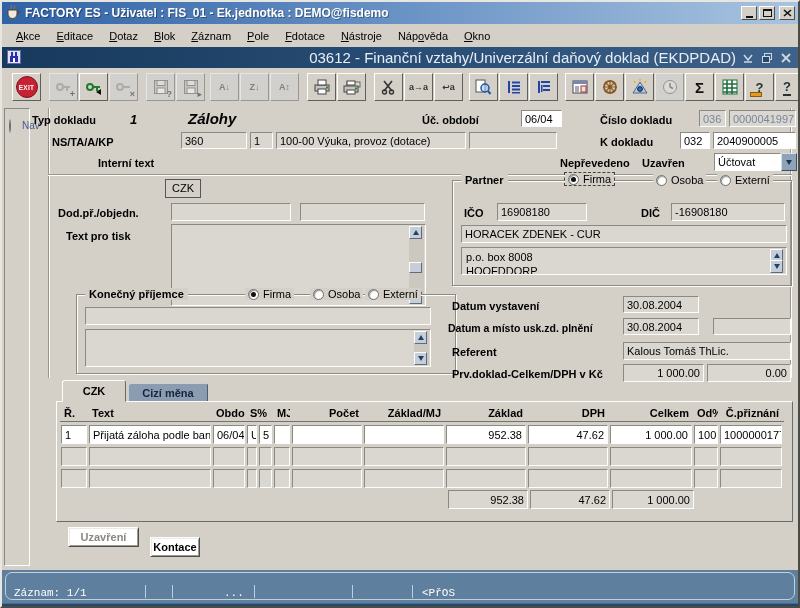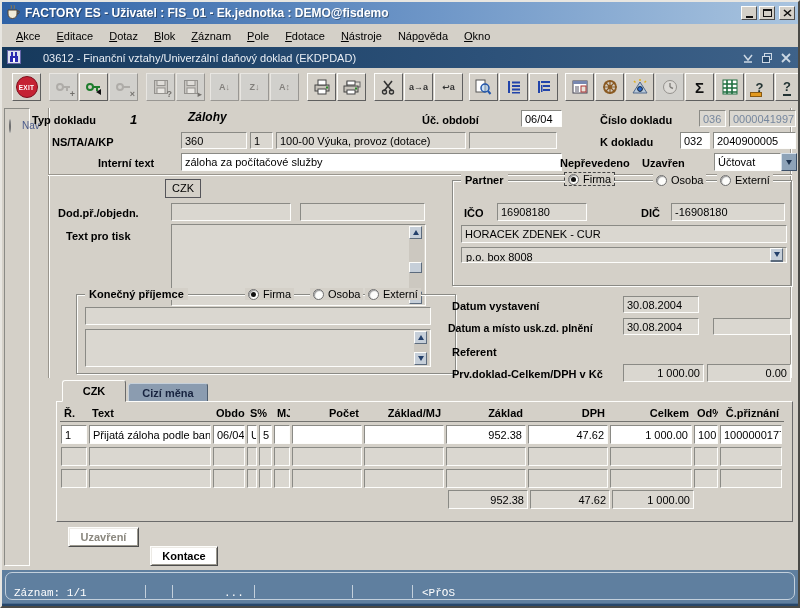--- a/index.html
+++ b/index.html
@@ -21,21 +21,21 @@
 
   
   .menubar { position:absolute; left:0; top:22px; width:796px; height:23px; background:#d4d0c8;
     display:flex; align-items:center; padding-left:6px; }
   .mitem { padding:3px 8px; color:#000; cursor:default; white-space:nowrap; }
 
   
   .mdititle { position:absolute; left:0; top:45px; width:796px; height:21px;
     background:linear-gradient(90deg,#16395c,#2c5179 60%,#3e6289);
     display:flex; align-items:center; padding:0 5px; }
-  .mdititle .ttl { color:#e9eef4; font-size:11px; margin-left:22px; flex:1; white-space:nowrap; }
+  .mdititle .ttl { color:#e9eef4; font-size:15px; margin-left:22px; flex:1; white-space:nowrap;text-align:right; }
   .mdibtn { width:15px; height:15px; display:flex; align-items:center; justify-content:center; margin-left:4px; }
 
   
   .toolbar { position:absolute; left:0; top:66px; width:796px; height:38px; background:#d4d0c8;
     display:flex; align-items:center; padding:0 4px 0 10px; }
   .tbtn { width:29px; height:28px; flex:none; background:#d4d0c8; border:1px solid;
     border-color:#fdfdfb #5f5f5f #5f5f5f #fdfdfb; display:flex; align-items:center; justify-content:center;
     position:relative; margin-right:1px; }
   .tbtn.dis { opacity:.5; filter:grayscale(1); }
   .gap { flex:none; width:7px; }
@@ -354,38 +354,37 @@
       <span class="radio abs" style="left:4px;top:11px;width:9px;height:9px"></span>
       <span class="navlbl">Nav</span>
     </div>
 
     <div class="etchv" style="left:46px;top:2px;height:270px"></div>
     <div class="etchv" style="left:788px;top:2px;height:270px"></div>
     <div class="etchh" style="left:46px;top:68px;width:744px"></div>
 
     <span class="lbl r" style="left:30px;top:8px;width:78px">Typ dokladu</span>
     <span class="lbl" style="left:128px;top:6px;font-style:italic;font-size:13px">1</span>
-    <span class="lbl" style="left:186px;top:4px;font-style:italic;font-size:12px">Zálohy</span>
+    <span class="lbl" style="left:186px;top:4px;font-style:italic;font-size:15px">Zálohy</span>
     <span class="lbl r" style="left:420px;top:8px;width:94px">Úč. období</span>
     <span class="fld w" style="left:519px;top:4px;width:41px">06/04</span>
     <span class="lbl r" style="left:598px;top:8px;width:96px">Číslo dokladu</span>
     <span class="fld dis" style="left:697px;top:4px;width:27px">036</span>
     <span class="fld dis" style="left:727px;top:4px;width:67px">0000041997</span>
 
     <span class="lbl r" style="left:50px;top:30px;width:126px">NS/TA/A/KP</span>
     <span class="fld" style="left:179px;top:26px;width:66px">360</span>
     <span class="fld" style="left:248px;top:26px;width:23px">1</span>
     <span class="fld" style="left:274px;top:26px;width:190px">100-00 Výuka, provoz (dotace)</span>
     <span class="fld" style="left:467px;top:26px;width:88px"></span>
     <span class="lbl r" style="left:598px;top:30px;width:76px">K dokladu</span>
     <span class="fld w" style="left:678px;top:26px;width:30px">032</span>
     <span class="fld w" style="left:711px;top:26px;width:83px">2040900005</span>
 
     <span class="lbl r" style="left:96px;top:51px;width:80px">Interní text</span>
-    <span class="fld w" style="left:179px;top:47px;width:381px;height:18px">záloha za počítačové služby</span>
     <span class="lbl" style="left:558px;top:51px">Nepřevedeno</span>
     <span class="lbl" style="left:640px;top:51px">Uzavřen</span>
     <span class="combo" style="left:712px;top:47px;width:83px">
       <span class="val">Účtovat</span>
       <span class="btn">
           <span class="tri-d"></span>
         </span>
     </span>
 
     <span class="czkbox" style="left:163px;top:73px;width:36px;height:19px">CZK</span>
@@ -446,40 +445,41 @@
         </span>
       <span class="rrow" style="left:264px;top:-7px">
           <span class="radio"></span>
           <span class="lbl n" style="position:static">Externí</span>
         </span>
       <span class="lbl" style="left:11px;top:26px">IČO</span>
       <span class="fld" style="left:44px;top:22px;width:90px;height:18px">16908180</span>
       <span class="lbl" style="left:188px;top:26px">DIČ</span>
       <span class="fld" style="left:218px;top:22px;width:114px;height:18px">-16908180</span>
       <span class="fld" style="left:8px;top:44px;width:326px;height:18px">HORACEK ZDENEK - CUR</span>
-      <div class="ta" style="left:8px;top:66px;width:326px;height:16px">
+      <div class="ta" style="left:8px;top:66px;width:326px;height:28px">
         <div>p.o. box 8008</div>
         <div>HOOFDDORP</div>
         <span class="sb">
           <span class="sbbtn" style="top:0">
               <span class="tri-u"></span>
             </span>
           <span class="sbbtn" style="bottom:0">
               <span class="tri-d"></span>
             </span>
         </span>
       </div>
     </div>
 
     <span class="lbl r" style="left:450px;top:194px;width:167px">Datum vystavení</span>
     <span class="fld" style="left:621px;top:190px;width:76px">30.08.2004</span>
     <span class="lbl r" style="left:446px;top:216px;width:171px;font-size:10.5px">Datum a místo usk.zd. plnění</span>
     <span class="fld" style="left:621px;top:212px;width:76px">30.08.2004</span>
     <span class="fld" style="left:711px;top:212px;width:78px"></span>
     <span class="lbl r" style="left:450px;top:240px;width:167px">Referent</span>
+    <span class="fld" style="left:621px;top:236px;width:168px;height:18px">Kalous Tomáš ThLic.</span>
     <span class="lbl r" style="left:450px;top:262px;width:167px">Prv.doklad-Celkem/DPH v Kč</span>
     <span class="fld rt" style="left:621px;top:258px;width:81px;height:18px">1 000.00</span>
     <span class="fld rt" style="left:705px;top:258px;width:84px;height:18px">0.00</span>
 
     <span class="tab on" style="left:60px;top:274px;width:64px;height:22px">CZK</span>
     <span class="tab off" style="left:126px;top:277px;width:80px;height:19px">Cizí měna</span>
 
     <div class="panel" style="left:54px;top:295px;width:737px;height:121px">
       <div class="thead">
         <span class="th cw-r">Ř.</span>
@@ -542,21 +542,21 @@
       </div>
       <div class="trow" style="margin-top:2px">
         <span class="spacer385"></span>
         <span class="c cw-z rt">952.38</span>
         <span class="c cw-d rt">47.62</span>
         <span class="c cw-c rt">1 000.00</span>
       </div>
     </div>
 
     <span class="pbtn dis" style="left:66px;top:421px;width:71px;height:20px">Uzavření</span>
-    <span class="pbtn" style="left:148px;top:440px;width:68px;height:20px">Kontace</span>
+    <span class="pbtn" style="left:148px;top:431px;width:50px;height:20px">Kontace</span>
   </div>
 
   <div class="status">
     <span class="frame"></span>
     <span class="st" style="left:12px">Záznam: 1/1</span>
     <span class="ssep" style="left:143px"></span>
     <span class="ssep" style="left:170px"></span>
     <span class="st" style="left:222px">...</span>
     <span class="ssep" style="left:252px"></span>
     <span class="ssep" style="left:350px"></span>

